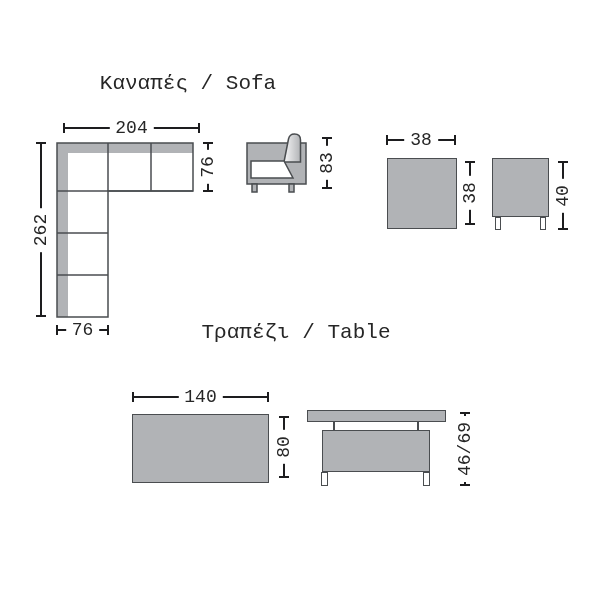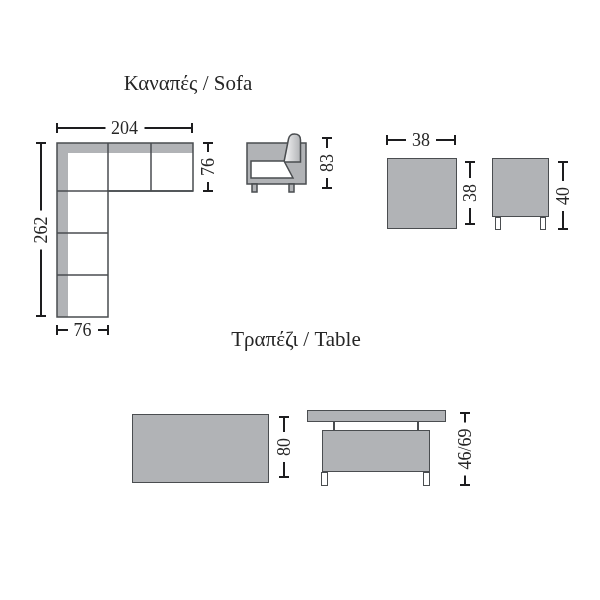--- a/index.html
+++ b/index.html
@@ -2,21 +2,21 @@
 <html style="--background: #ffffff; --shape-fill: #b1b3b6; --shape-outline: #4a4d50; --seat-fill: #ffffff; --dimension-line: #1d1d1f; --text: #262626;"><head>
 <meta charset="utf-8">
 <style>
   * { margin: 0; padding: 0; box-sizing: border-box; }
   html, body { background: #fff; }
   .canvas {
     position: relative;
     width: 600px;
     height: 600px;
     background: var(--background, #ffffff);
-    font-family: Liberation Serif, serif;
+    font-family: Liberation Mono, monospace;
     color: var(--text, #262626);
     overflow: hidden;
   }
   .title {
     position: absolute;
     width: 220px;
     text-align: center;
     font-size: 21px;
     line-height: 1.1;
     color: var(--text, #262626);
@@ -65,21 +65,21 @@
   .svg-line  { stroke: var(--shape-outline, #4a4d50); stroke-width: 1.5; }
   .svg-nofill { fill: none; }
 </style>
 </head>
 <body>
 
 <div class="canvas">
 
   <div class="title" style="left:78px; top:72px;">Καναπές / Sofa</div>
 
-  <div class="dim-h" style="left:56px; top:121px; width:137px;">
+  <div class="dim-h" style="left:63px; top:121px; width:137px;">
     <span class="tick t-l"></span>
     <span class="dline"></span>
     <span class="dlabel">204</span>
     <span class="tick t-r"></span>
   </div>
 
   <div class="dim-v" style="left:34px; top:142px; height:175px;">
     <span class="tick t-t"></span>
     <span class="dline"></span>
     <span class="dlabel">262</span>
@@ -154,22 +154,28 @@
   <div class="leg" style="left:495px; top:217px; width:6px; height:13px;"></div>
   <div class="leg" style="left:540px; top:217px; width:6px; height:13px;"></div>
 
   <div class="dim-v" style="left:556px; top:161px; height:69px;">
     <span class="tick t-t"></span>
     <span class="dline"></span>
     <span class="dlabel">40</span>
     <span class="tick t-b"></span>
   </div>
 
-  <div class="title" style="left:186px; top:328px;">Τραπέζι / Table</div>
+  <div class="title" style="left:186px; top:321px;">Τραπέζι / Table</div>
 
+  <div class="dim-h" style="left:132px; top:390px; width:137px;">
+    <span class="tick t-l"></span>
+    <span class="dline"></span>
+    <span class="dlabel">140</span>
+    <span class="tick t-r"></span>
+  </div>
 
   <div class="shape" style="left:132px; top:414px; width:137px; height:69px;"></div>
 
   <div class="dim-v" style="left:277px; top:416px; height:62px;">
     <span class="tick t-t"></span>
     <span class="dline"></span>
     <span class="dlabel">80</span>
     <span class="tick t-b"></span>
   </div>
 

